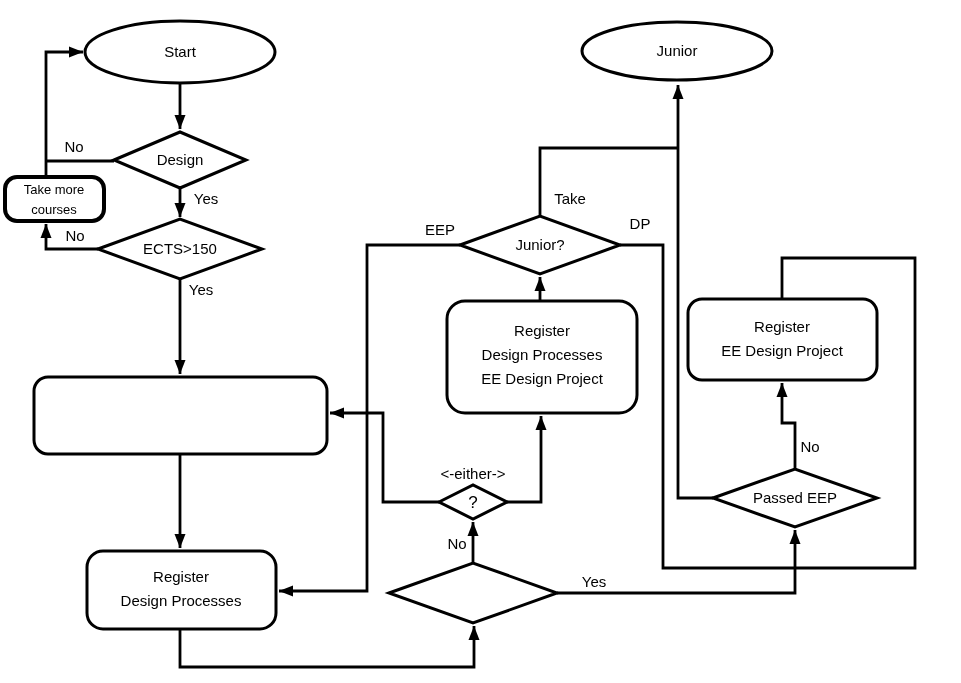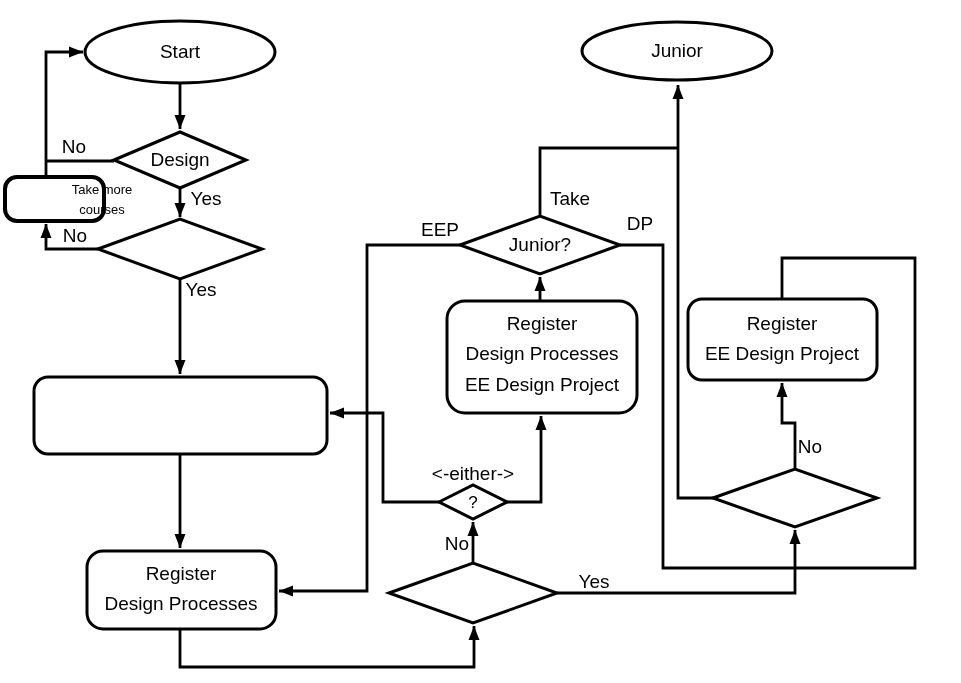--- a/index.html
+++ b/index.html
@@ -7,23 +7,23 @@
     position:relative;width:961px;height:683px;background:#ffffff;
     font-family:"Liberation Sans",sans-serif;color:#000;overflow:hidden;
   }
   #stage svg{position:absolute;left:0;top:0;}
   .shape{fill:#ffffff;stroke:#000000;stroke-width:3;stroke-linejoin:miter;}
   .shape.thick{stroke-width:4;}
   .edge{fill:none;stroke:#000000;stroke-width:2.8;stroke-linejoin:miter;}
   .lbl{
     position:absolute;transform:translate(-50%,-50%);
     white-space:pre-line;text-align:center;
-    font-size:19px;line-height:1.6;color:#000;
+    font-size:15px;line-height:1.6;color:#000;
   }
-  .sm{font-size:13px;line-height:1.5;margin-left:48px;}
+  .sm{font-size:13px;line-height:1.5;}
   .q{font-size:17px;line-height:1.1;}
 </style>
 </head>
 <body>
 
 <div id="stage">
 
   <svg width="961" height="683" viewBox="0 0 961 683">
     <defs>
       <marker id="arr" markerUnits="userSpaceOnUse" markerWidth="16" markerHeight="13" refX="15" refY="6.5" orient="auto">
@@ -62,29 +62,31 @@
     <path class="edge" d="M540 216 L540 148 L678 148"></path>
     <path class="edge" d="M620 245 L663 245 L663 568 L915 568 L915 258 L782 258 L782 299"></path>
     <path class="edge" d="M795 469 L795 423 L782 423 L782 383" marker-end="url(#arr)"></path>
     <path class="edge" d="M713 498 L678 498 L678 85" marker-end="url(#arr)"></path>
   </svg>
 
   <div class="lbl" style="left:180px;top:52px">Start</div>
   <div class="lbl" style="left:180px;top:160px">Design</div>
   <div class="lbl sm" style="left:54px;top:199px">Take more
 courses</div>
+  <div class="lbl" style="left:180px;top:249px">ECTS&gt;150</div>
   <div class="lbl" style="left:181px;top:589px">Register
 Design Processes</div>
   <div class="lbl" style="left:542px;top:355px">Register
 Design Processes
 EE Design Project</div>
   <div class="lbl" style="left:540px;top:245px">Junior?</div>
   <div class="lbl q" style="left:473px;top:503px">?</div>
   <div class="lbl" style="left:782px;top:339px">Register
 EE Design Project</div>
+  <div class="lbl" style="left:795px;top:498px">Passed EEP</div>
   <div class="lbl" style="left:677px;top:51px">Junior</div>
 
   <div class="lbl" style="left:74px;top:147px">No</div>
   <div class="lbl" style="left:206px;top:199px">Yes</div>
   <div class="lbl" style="left:75px;top:236px">No</div>
   <div class="lbl" style="left:201px;top:290px">Yes</div>
   <div class="lbl" style="left:440px;top:230px">EEP</div>
   <div class="lbl" style="left:570px;top:199px">Take</div>
   <div class="lbl" style="left:640px;top:224px">DP</div>
   <div class="lbl" style="left:473px;top:474px">&lt;-either-&gt;</div>

